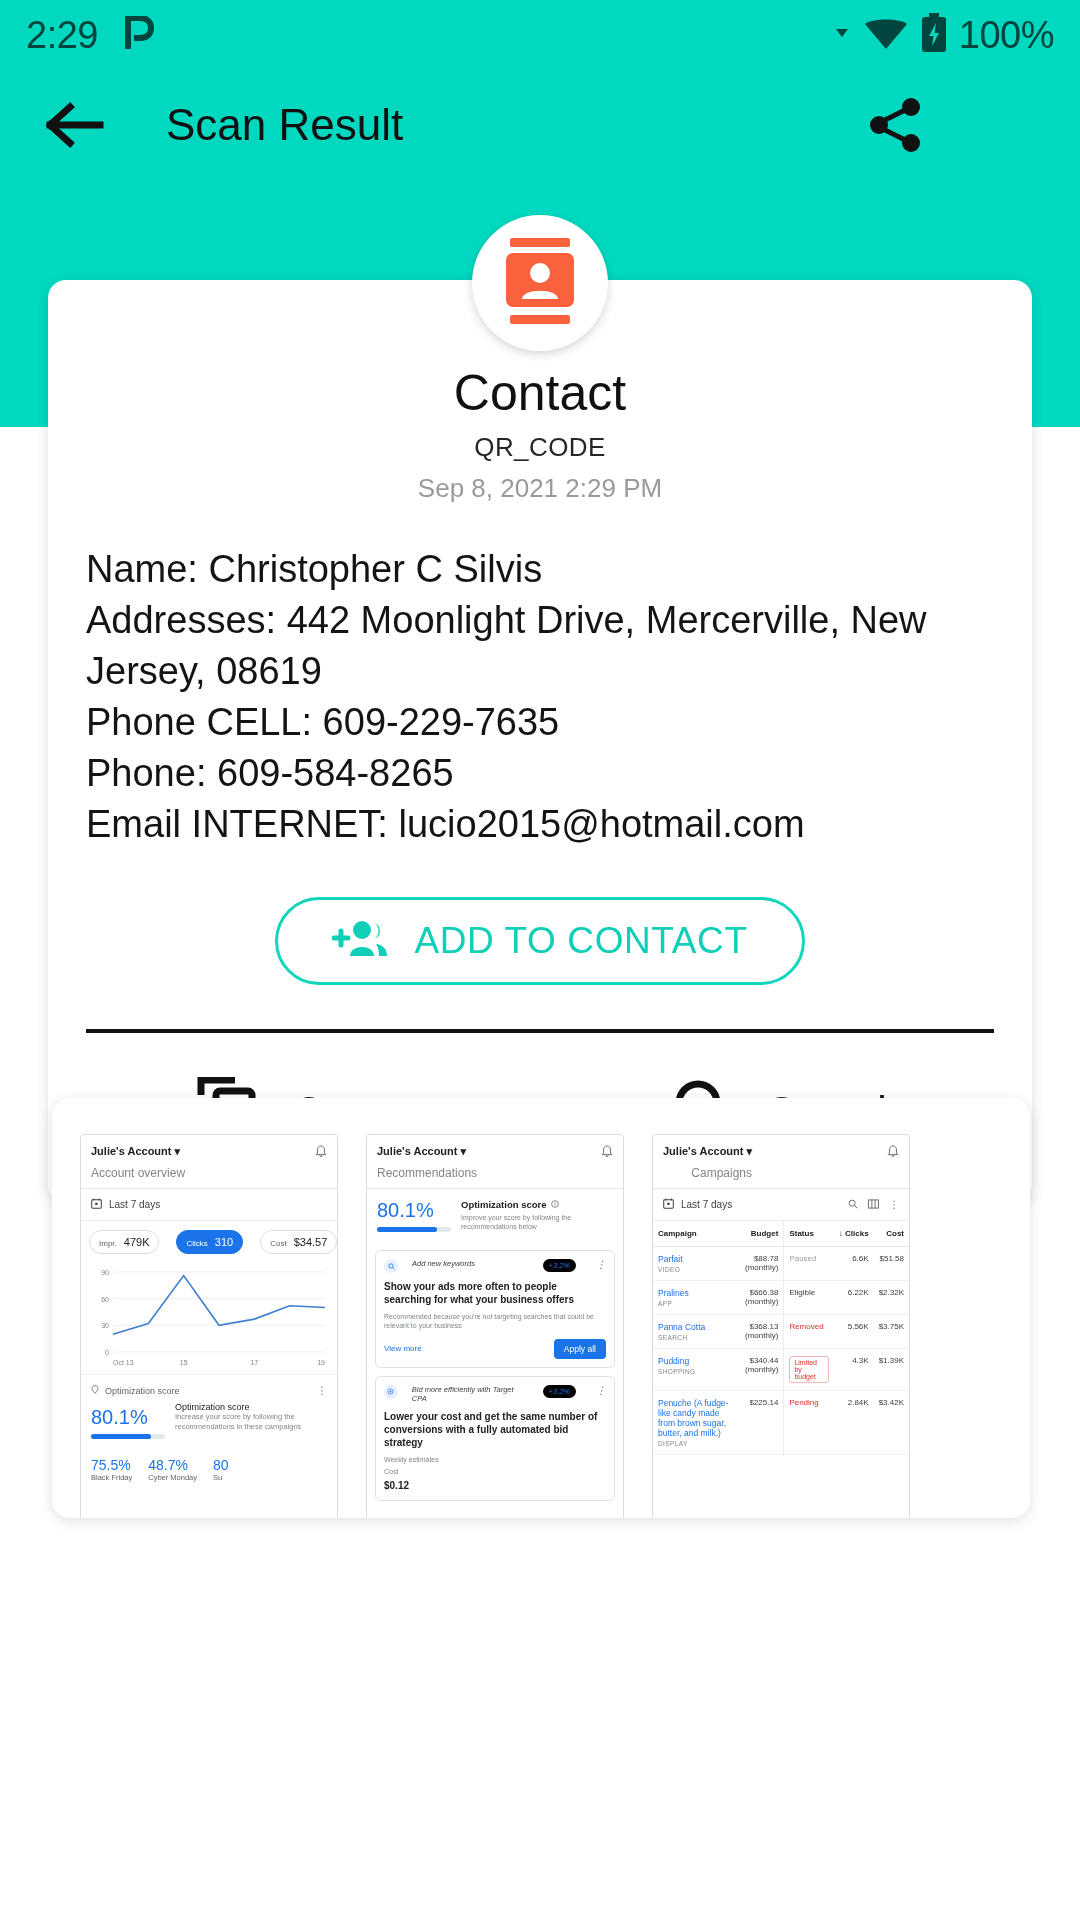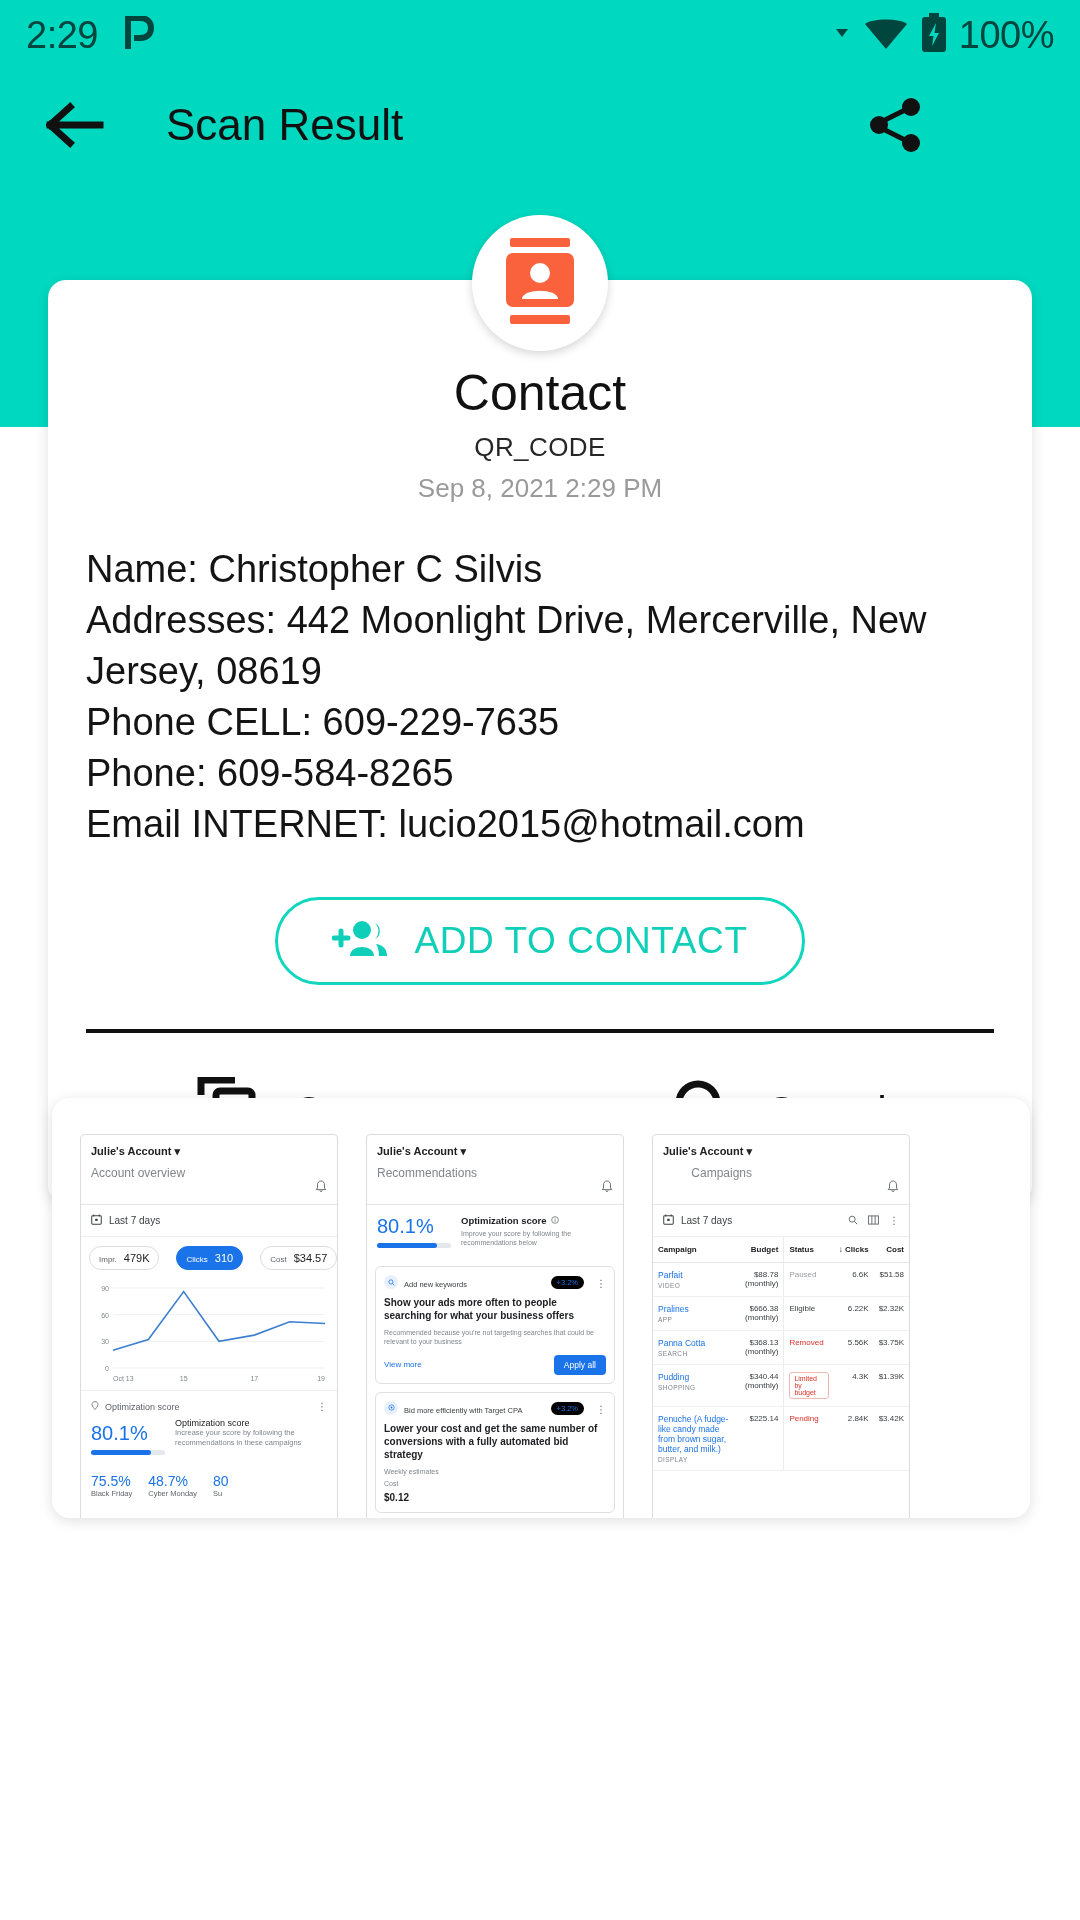--- a/index.html
+++ b/index.html
@@ -202,21 +202,20 @@
     overflow: hidden;
     font-size: 9px;
     color: #3c4043;
     position: relative;
     height: 400px;
   }
   .pp-head {
     display: flex; align-items: flex-start;
     padding: 10px 10px 8px 10px;
     border-bottom: 1px solid #e6e6e6;
-    flex-direction: column;
   }
   .pp-acct { font-size: 11px; font-weight: 700; color: #202124; }
   .pp-sub { font-size: 12px; color: #80868b; margin-top: 8px; text-align: right; }
   .pp-bell { margin-left: auto; color: #5f6368; font-size: 13px; }
 
   .pp-daterow {
     display: flex; align-items: center; gap: 7px;
     padding: 9px 10px;
     border-bottom: 1px solid #eee;
     font-size: 10px; color: #3c4043;
@@ -244,21 +243,21 @@
   .pp-pcts .c { font-size: 14px; color:#1a73e8; }
   .pp-pcts .cn { font-size: 7.5px; color:#5f6368; }
 
   
   .rec-head { padding: 10px; }
   .rec-title { font-size: 9.5px; color:#202124; font-weight:600; display:flex; align-items:center; gap:4px;}
   .rec-desc { font-size: 7px; color:#80868b; line-height:1.35; margin-top:3px;}
   .rec-card {
     margin: 8px; border:1px solid #e0e0e0; border-radius:6px; padding:8px;
   }
-  .rec-card-top { display:flex; align-items:flex-end; gap:6px; }
+  .rec-card-top { display:flex; align-items:flex-start; gap:14px;font-style:italic; }
   .rc-icon {
     width:14px;height:14px;border-radius:50%;background:#e8f0fe;color:#1a73e8;
     display:flex;align-items:center;justify-content:center;font-size:8px;
   }
   .rc-name { font-size:7.5px; color:#3c4043; }
   .rc-badge { margin-left:auto; background:#000000; color:#1a73e8; font-size:7.5px; border-radius:8px; padding:2px 6px;}
   .rc-dots { color:#5f6368; font-size:10px; margin-left:6px; letter-spacing:0; }
   .rc-head2 { font-size:10px; color:#202124; font-weight:600; line-height:1.3; margin-top:7px;}
   .rc-body { font-size:7px; color:#80868b; line-height:1.35; margin-top:6px;}
   .rc-foot { display:flex; align-items:center; margin-top:8px;}

